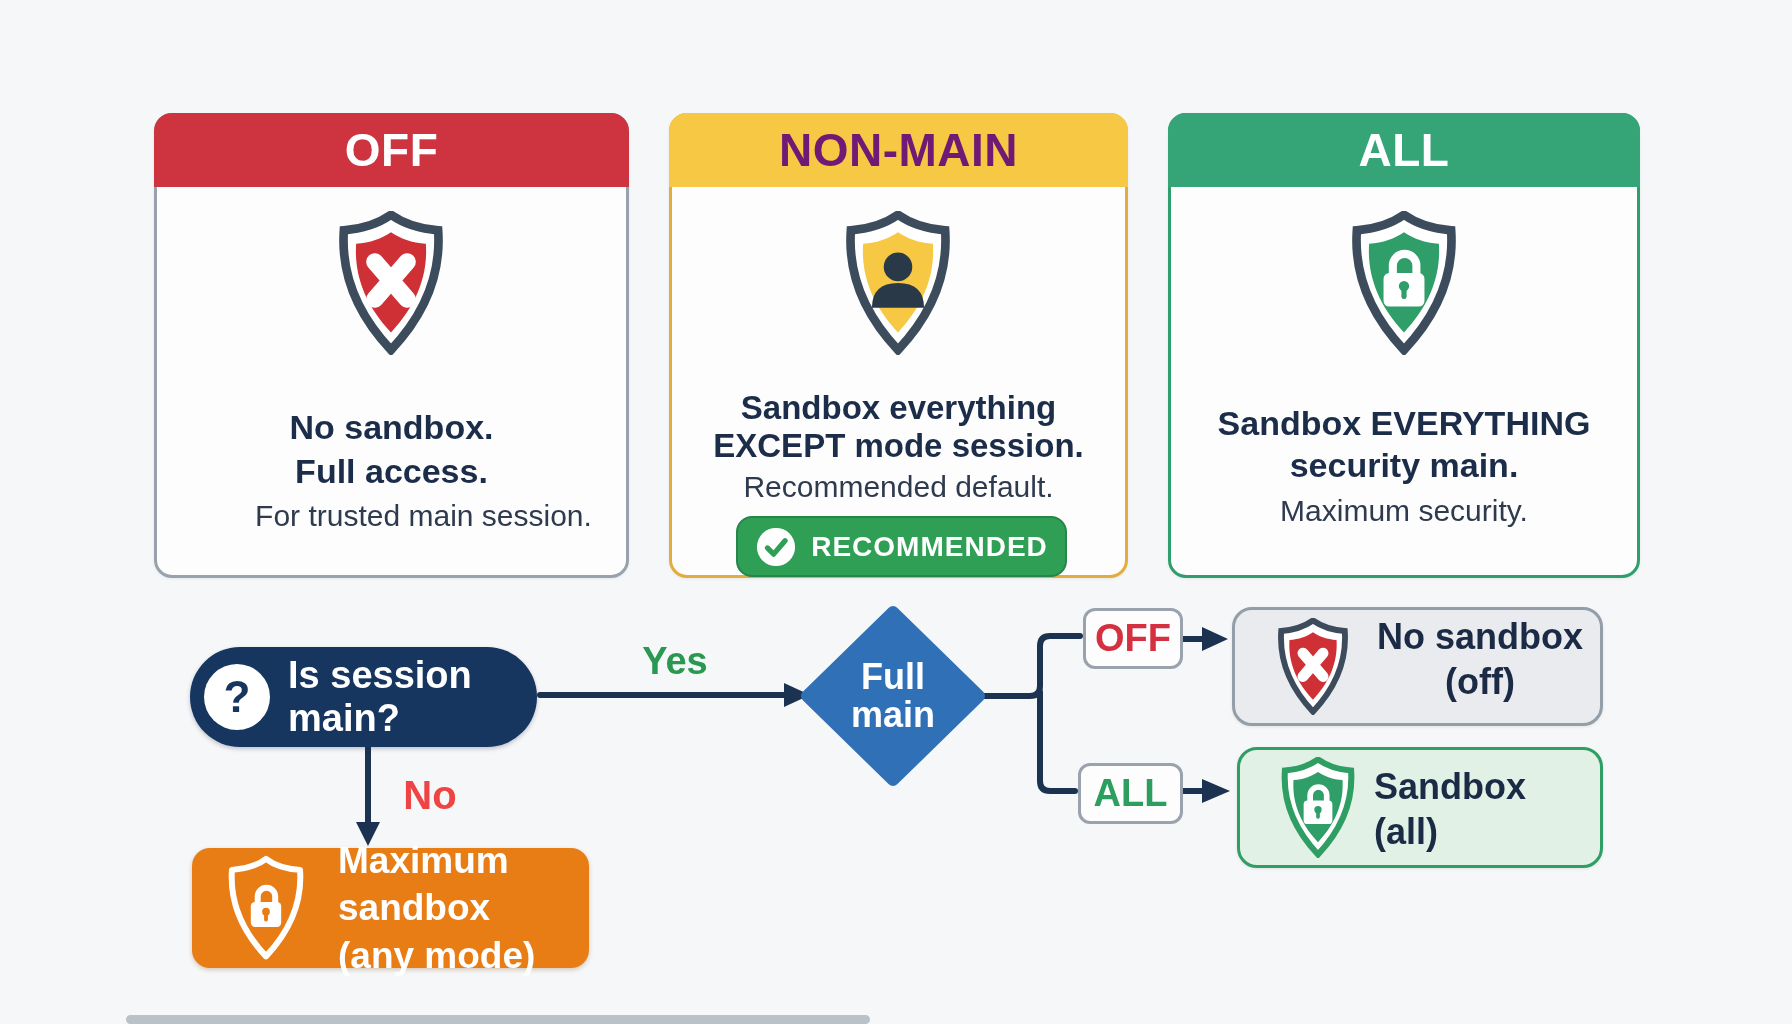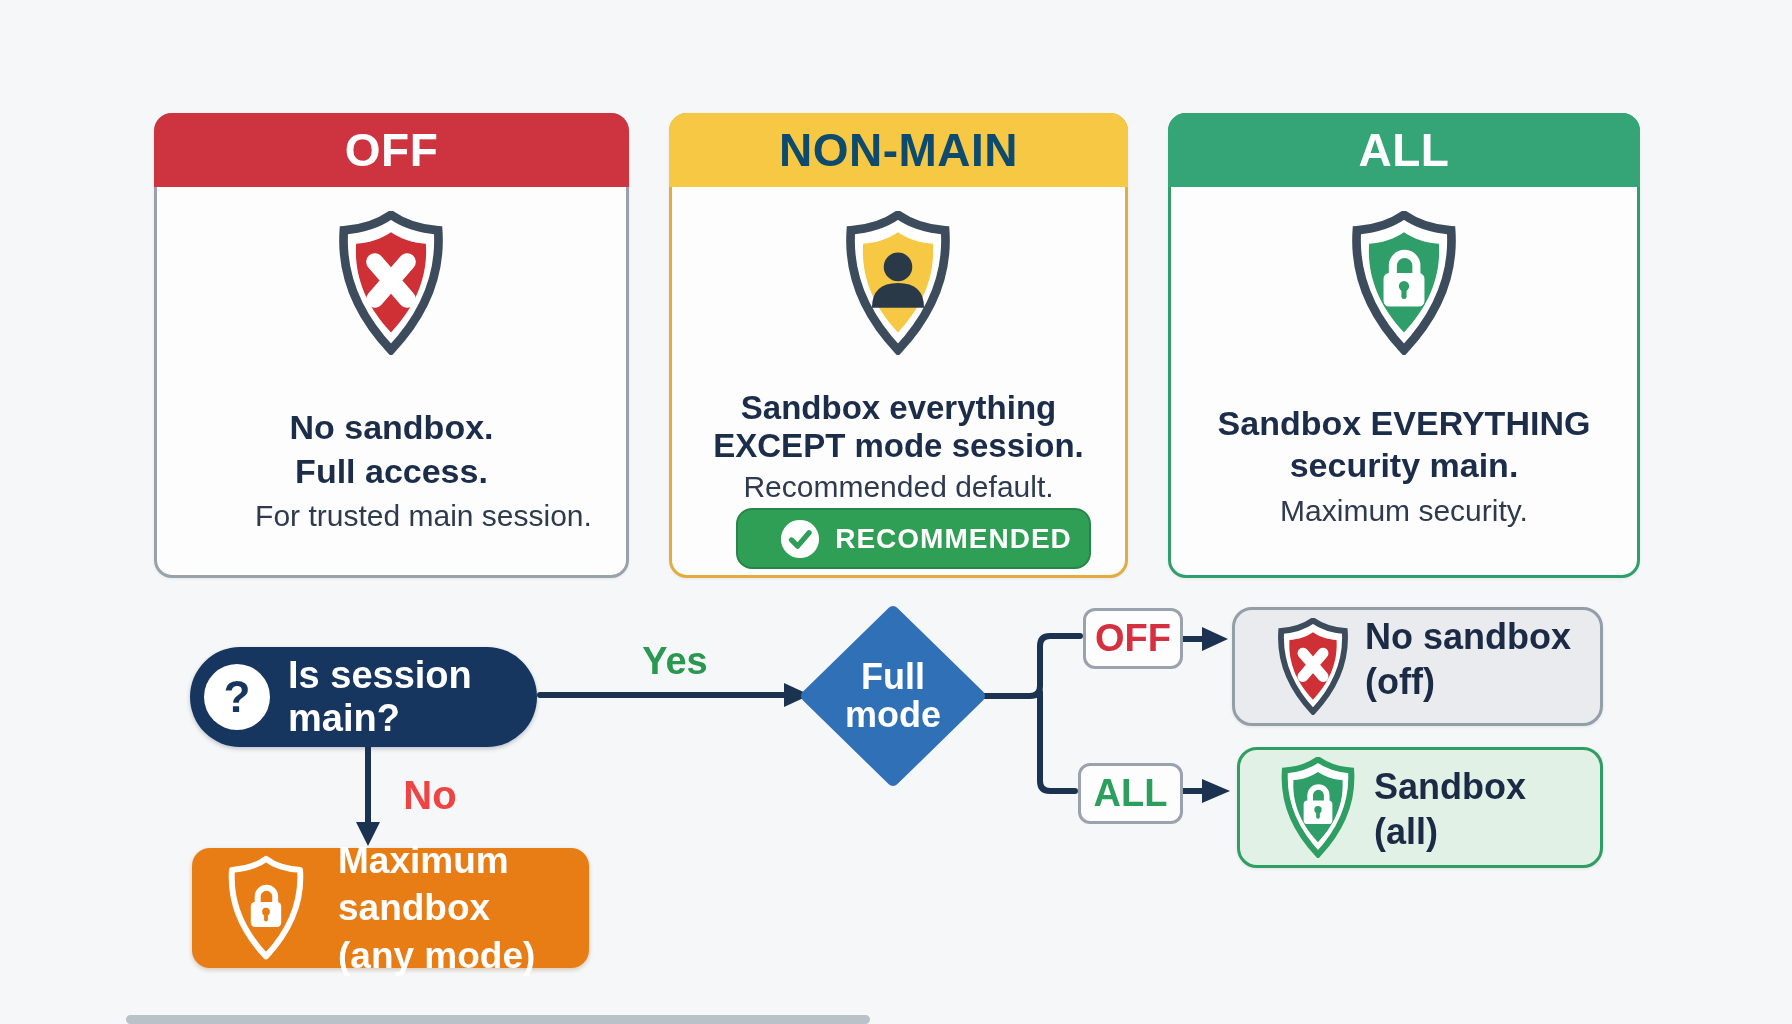--- a/index.html
+++ b/index.html
@@ -120,33 +120,33 @@
         <path d="M50 3 C40 10 27 14.5 12 15.5 C10 44 18 78 50 112 C82 78 90 44 88 15.5 C73 14.5 60 10 50 3 Z" fill="#cf3036" transform="translate(50 57.5) scale(0.74) translate(-50 -57.5)"></path>
         <path d="M37 41 L63 71 M63 41 L37 71" stroke="#ffffff" stroke-width="14" stroke-linecap="round" fill="none"></path>
       </svg>
     </div>
     <div class="card-line" style="top:292px;">No sandbox.</div>
     <div class="card-line" style="top:336px;">Full access.</div>
     <div class="card-note" style="top:383px;padding-left:32px;">For trusted main session.</div>
   </div>
 
   <div class="abs card" style="left:669px;top:113px;width:453px;height:459px;border-color:#e3ac3f;">
-    <div class="card-header" style="background:#f6c843;color:#0c4a6e;">NON-MAIN</div>
+    <div class="card-header" style="background:#f6c843;color:#701a75;">NON-MAIN</div>
     <div class="shield-wrap" style="left:164px;top:92px;width:124px;height:150px;">
       <svg width="124" height="144" viewBox="0 0 100 116">
         <path d="M50 3 C40 10 27 14.5 12 15.5 C10 44 18 78 50 112 C82 78 90 44 88 15.5 C73 14.5 60 10 50 3 Z" fill="#ffffff" stroke="#3c4c5c" stroke-width="7"></path>
         <path d="M50 3 C40 10 27 14.5 12 15.5 C10 44 18 78 50 112 C82 78 90 44 88 15.5 C73 14.5 60 10 50 3 Z" fill="#f6c843" transform="translate(50 57.5) scale(0.74) translate(-50 -57.5)"></path>
         <circle cx="50" cy="45" r="11.5" fill="#2a3948"></circle>
         <path d="M29 78 Q29 58 50 58 Q71 58 71 78 Z" fill="#2a3948"></path>
       </svg>
     </div>
     <div class="card-line" style="top:273px;font-size:33px;">Sandbox everything</div>
     <div class="card-line" style="top:311px;font-size:33px;">EXCEPT mode session.</div>
     <div class="card-note" style="top:354px;">Recommended default.</div>
-    <div class="badge" style="left:64px;top:392px;width:327px;height:57px;padding-left:24px;">
+    <div class="badge" style="left:64px;top:400px;width:327px;height:57px;">
       <span style="display:flex;">
         <svg width="42" height="42" viewBox="0 0 44 44">
           <circle cx="22" cy="22" r="20" fill="#ffffff"></circle>
           <path d="M13 23 L19.5 29.5 L31.5 15.5" stroke="#2f9f55" stroke-width="5.5" fill="none" stroke-linecap="round" stroke-linejoin="round"></path>
         </svg>
       </span>
       <span>RECOMMENDED</span>
     </div>
   </div>
 
@@ -170,34 +170,34 @@
   <div class="abs q-pill" style="left:190px;top:647px;width:347px;height:100px;">
     <div class="q-circle">?</div>
     <div>Is session main?</div>
   </div>
 
   <div class="abs edge-label yes" style="left:630px;top:640px;width:90px;height:42px;">Yes</div>
   <div class="abs edge-label no" style="left:390px;top:772px;width:80px;height:46px;">No</div>
 
   <div class="abs diamond-text" style="left:817px;top:640px;width:152px;height:112px;">
     <span>Full</span>
-    <span>mode</span>
+    <span>main</span>
   </div>
 
   <div class="abs tag-pill tag-off" style="left:1083px;top:608px;width:94px;height:55px;">OFF</div>
 
   <div class="abs result-box result-off" style="left:1232px;top:607px;width:365px;height:113px;">
     <div class="shield-wrap" style="left:36px;top:8px;width:84px;height:97px;">
       <svg width="84" height="97" viewBox="0 0 100 116">
         <path d="M50 3 C40 10 27 14.5 12 15.5 C10 44 18 78 50 112 C82 78 90 44 88 15.5 C73 14.5 60 10 50 3 Z" fill="#ffffff" stroke="#3c4c5c" stroke-width="7"></path>
         <path d="M50 3 C40 10 27 14.5 12 15.5 C10 44 18 78 50 112 C82 78 90 44 88 15.5 C73 14.5 60 10 50 3 Z" fill="#cf3036" transform="translate(50 57.5) scale(0.74) translate(-50 -57.5)"></path>
         <path d="M38 42 L62 70 M62 42 L38 70" stroke="#ffffff" stroke-width="13" stroke-linecap="round" fill="none"></path>
       </svg>
     </div>
-    <div class="result-text" style="position:absolute;left:130px;top:0;width:230px;height:98px;display:flex;flex-direction:column;align-items:flex-start;justify-content:center;">
+    <div class="result-text" style="position:absolute;left:130px;top:0;width:230px;height:98px;display:flex;flex-direction:column;align-items:center;justify-content:center;">
       <span>No sandbox</span>
       <span>(off)</span>
     </div>
   </div>
 
   <div class="abs tag-pill tag-all" style="left:1078px;top:763px;width:99px;height:55px;">ALL</div>
 
   <div class="abs result-box result-all" style="left:1237px;top:747px;width:360px;height:115px;">
     <div class="shield-wrap" style="left:34px;top:7px;width:88px;height:101px;">
       <svg width="88" height="101" viewBox="0 0 100 116">

